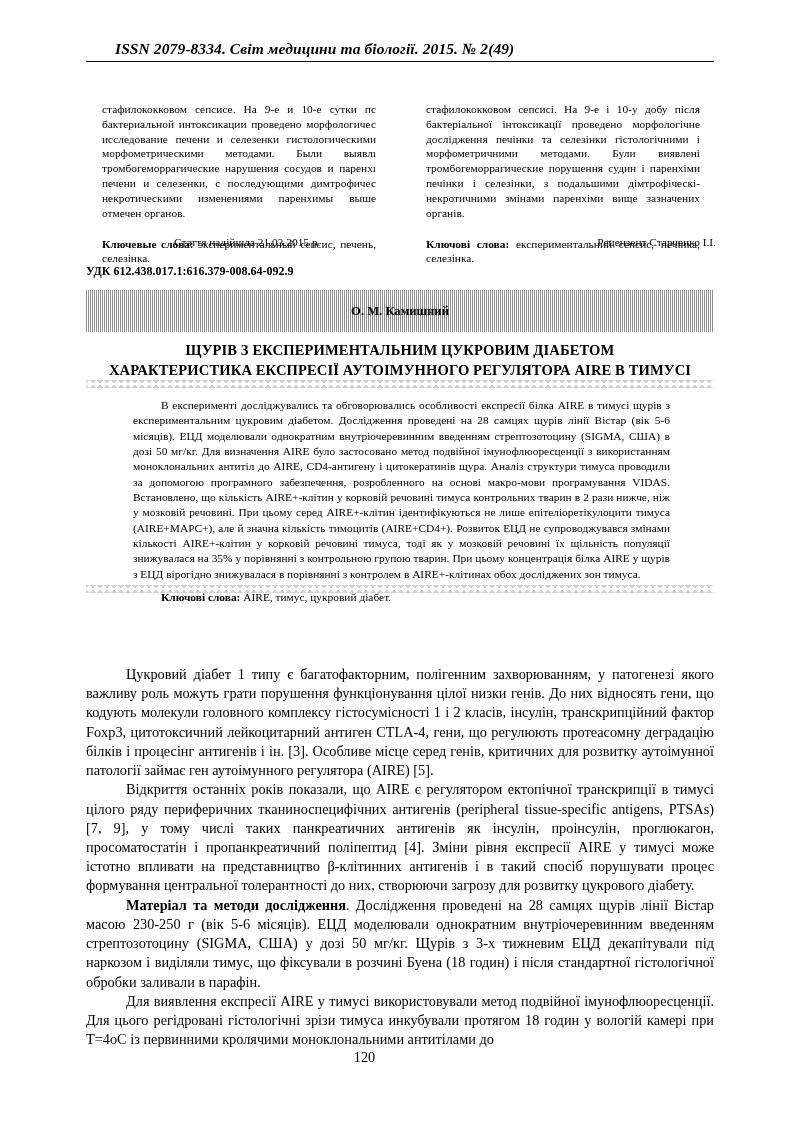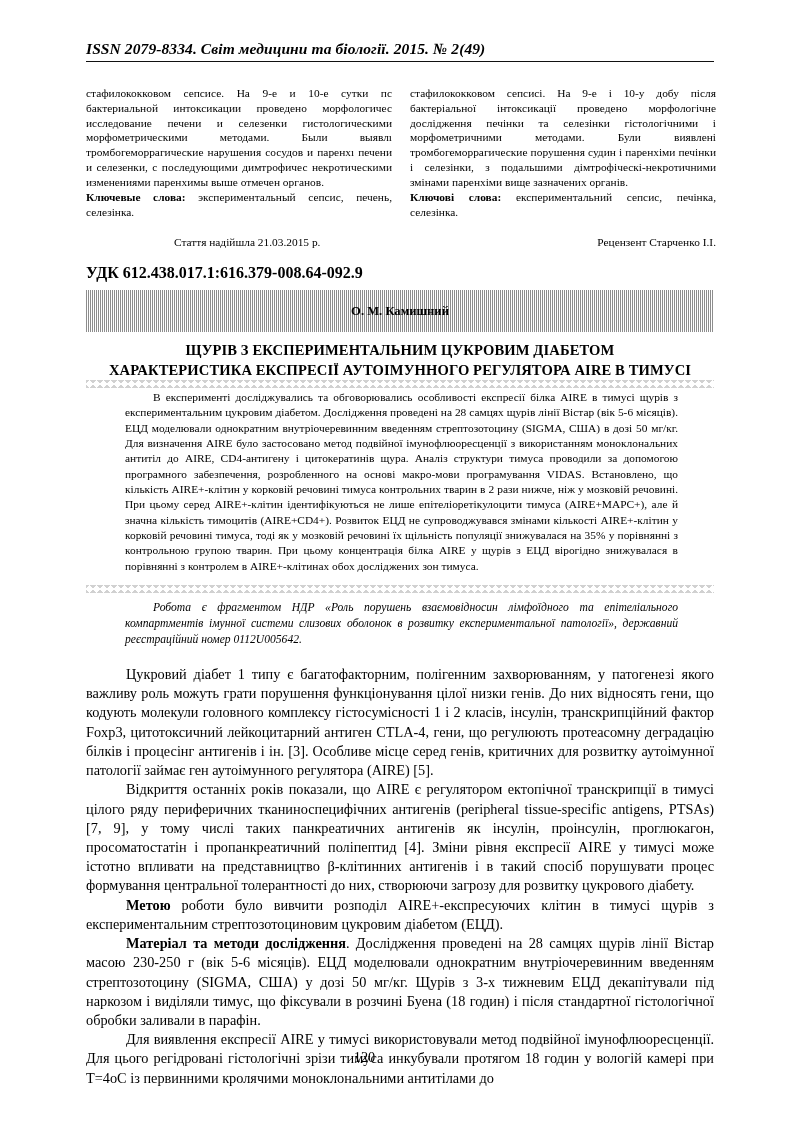--- a/index.html
+++ b/index.html
@@ -31,20 +31,21 @@
     width: 628px;
   }
   .runhead .rh-text {
     font-family: "Liberation Serif", "DejaVu Serif", serif;
     font-style: italic;
     font-weight: bold;
     font-size: 15.5px;
     letter-spacing: 0.1px;
     white-space: nowrap;
     padding-bottom: 2px;
+    margin-left: 29px;
   }
   .runhead .rh-rule {
     border-top: 1.6px solid #111;
     width: 100%;
     margin-top: 1px;
   }
 
   
   .twocol {
     position: absolute;
@@ -55,21 +56,21 @@
     gap: 18px;
     font-size: 11.4px;
     line-height: 1.30;
   }
   .twocol .col {
     width: 306px;
     text-align: justify;
     text-justify: inter-word;
   }
   .twocol p {
-    margin: 0;
+    margin: 16px;
   }
   .kw-label { font-weight: bold; }
   .kwline { margin-top: 3px; }
 
   
   .metaline {
     position: absolute;
     left: 86px;
     top: 236px;
     width: 630px;
@@ -79,21 +80,21 @@
   }
   .metaline .recv {
     margin-left: 88px;
   }
 
   
   .udc {
     position: absolute;
     left: 86px;
     top: 264px;
-    font-size: 16px;
+    font-size: 12px;
     font-weight: bold;
   }
 
   
   .authband {
     position: absolute;
     left: 86px;
     top: 290px;
     width: 628px;
     height: 42px;
@@ -151,21 +152,21 @@
   .abstract {
     position: absolute;
     left: 125px;
     top: 390px;
     width: 553px;
     font-size: 11.4px;
     line-height: 1.345;
     text-align: justify;
     text-justify: inter-word;
   }
-  .abstract p { margin: 0; text-indent: 28px; }
+  .abstract p { margin: 8px; text-indent: 28px; }
   .abstract .kwpar { margin-top: 1px; text-indent: 28px; }
 
   
   .fundnote {
     position: absolute;
     left: 125px;
     top: 600px;
     width: 553px;
     font-style: italic;
     font-size: 11.6px;
@@ -244,37 +245,35 @@
   <div class="arttitle">
     <div>ЩУРІВ З ЕКСПЕРИМЕНТАЛЬНИМ ЦУКРОВИМ ДІАБЕТОМ</div>
     <div>ХАРАКТЕРИСТИКА ЕКСПРЕСІЇ АУТОІМУННОГО РЕГУЛЯТОРА AIRE В ТИМУСІ</div>
   </div>
 
   <div class="zig zig-top"></div>
   <div class="zig zig-bot"></div>
 
   <div class="abstract">
     <p>В експерименті досліджувались та обговорювались особливості експресії білка AIRE в тимусі щурів з експериментальним цукровим діабетом. Дослідження проведені на 28 самцях щурів лінії Вістар (вік 5-6 місяців). ЕЦД моделювали однократним внутріочеревинним введенням стрептозотоцину (SIGMA, США) в дозі 50 мг/кг. Для визначення AIRE було застосовано метод подвійної імунофлюоресценції з використанням моноклональних антитіл до AIRE, CD4-антигену і цитокератинів щура. Аналіз структури тимуса проводили за допомогою програмного забезпечення, розробленного на основі макро-мови програмування VIDAS. Встановлено, що кількість AIRE+-клітин у корковій речовині тимуса контрольних тварин в 2 рази нижче, ніж у мозковій речовині. При цьому серед AIRE+-клітин ідентифікуються не лише епітеліоретікулоцити тимуса (AIRE+MAPC+), але й значна кількість тимоцитів (AIRE+CD4+). Розвиток ЕЦД не супроводжувався змінами кількості AIRE+-клітин у корковій речовині тимуса, тоді як у мозковій речовині їх щільність популяції знижувалася на 35% у порівнянні з контрольною групою тварин. При цьому концентрація білка AIRE у щурів з ЕЦД вірогідно знижувалася в порівнянні з контролем в AIRE+-клітинах обох досліджених зон тимуса.</p>
-  </div>
-
-  <div class="fundnote">
-    <p>Робота є фрагментом НДР «Роль порушень взаємовідносин лімфоїдного та епітеліального компартментів імунної системи слизових оболонок в розвитку експериментальної патології», державний реєстраційний номер 0112U005642.</p>
-  </div>
+    <p class="kwpar">
+      <span class="kw-label">Ключові слова:</span>
+      <span>AIRE, тимус, цукровий діабет.</span>
+    </p>
+  </div>
+
 
   <div class="body">
     <p>
       <span></span><span>Цукровий діабет 1 типу є багатофакторним, полігенним захворюванням, у патогенезі якого важливу роль можуть грати порушення функціонування цілої низки генів. До них відносять гени, що кодують молекули головного комплексу гістосумісності 1 і 2 класів, інсулін, транскрипційний фактор Foxp3, цитотоксичний лейкоцитарний антиген CTLA-4, гени, що регулюють протеасомну деградацію білків і процесінг антигенів і ін. [3]. Особливе місце серед генів, критичних для розвитку аутоімунної патології займає ген аутоімунного регулятора (AIRE) [5].</span>
     </p>
     <p>
       <span></span><span>Відкриття останніх років показали, що AIRE є регулятором ектопічної транскрипції в тимусі цілого ряду периферичних тканиноспецифічних антигенів (peripheral tissue-specific antigens, PTSAs) [7, 9], у тому числі таких панкреатичних антигенів як інсулін, проінсулін, проглюкагон, просоматостатін і пропанкреатичний поліпептид [4]. Зміни рівня експресії AIRE у тимусі може істотно впливати на представництво β-клітинних антигенів і в такий спосіб порушувати процес формування центральної толерантності до них, створюючи загрозу для розвитку цукрового діабету.</span>
     </p>
     <p>
-      <b>Метою</b><span> роботи було вивчити розподіл AIRE+-експресуючих клітин в тимусі щурів з експериментальним стрептозотоциновим цукровим діабетом (ЕЦД).</span>
-    </p>
-    <p>
       <b>Матеріал та методи дослідження</b><span>. Дослідження проведені на 28 самцях щурів лінії Вістар масою 230-250 г (вік 5-6 місяців). ЕЦД моделювали однократним внутріочеревинним введенням стрептозотоцину (SIGMA, США) у дозі 50 мг/кг. Щурів з 3-х тижневим ЕЦД декапітували під наркозом і виділяли тимус, що фіксували в розчині Буена (18 годин) і після стандартної гістологічної обробки заливали в парафін.</span>
     </p>
     <p>
       <span></span><span>Для виявлення експресії AIRE у тимусі використовували метод подвійної імунофлюоресценції. Для цього регідровані гістологічні зрізи тимуса инкубували протягом 18 годин у вологій камері при Т=4оС із первинними кролячими моноклональними антитілами до</span>
     </p>
   </div>
 
   <div class="pageno">120</div>
 
 </div>

